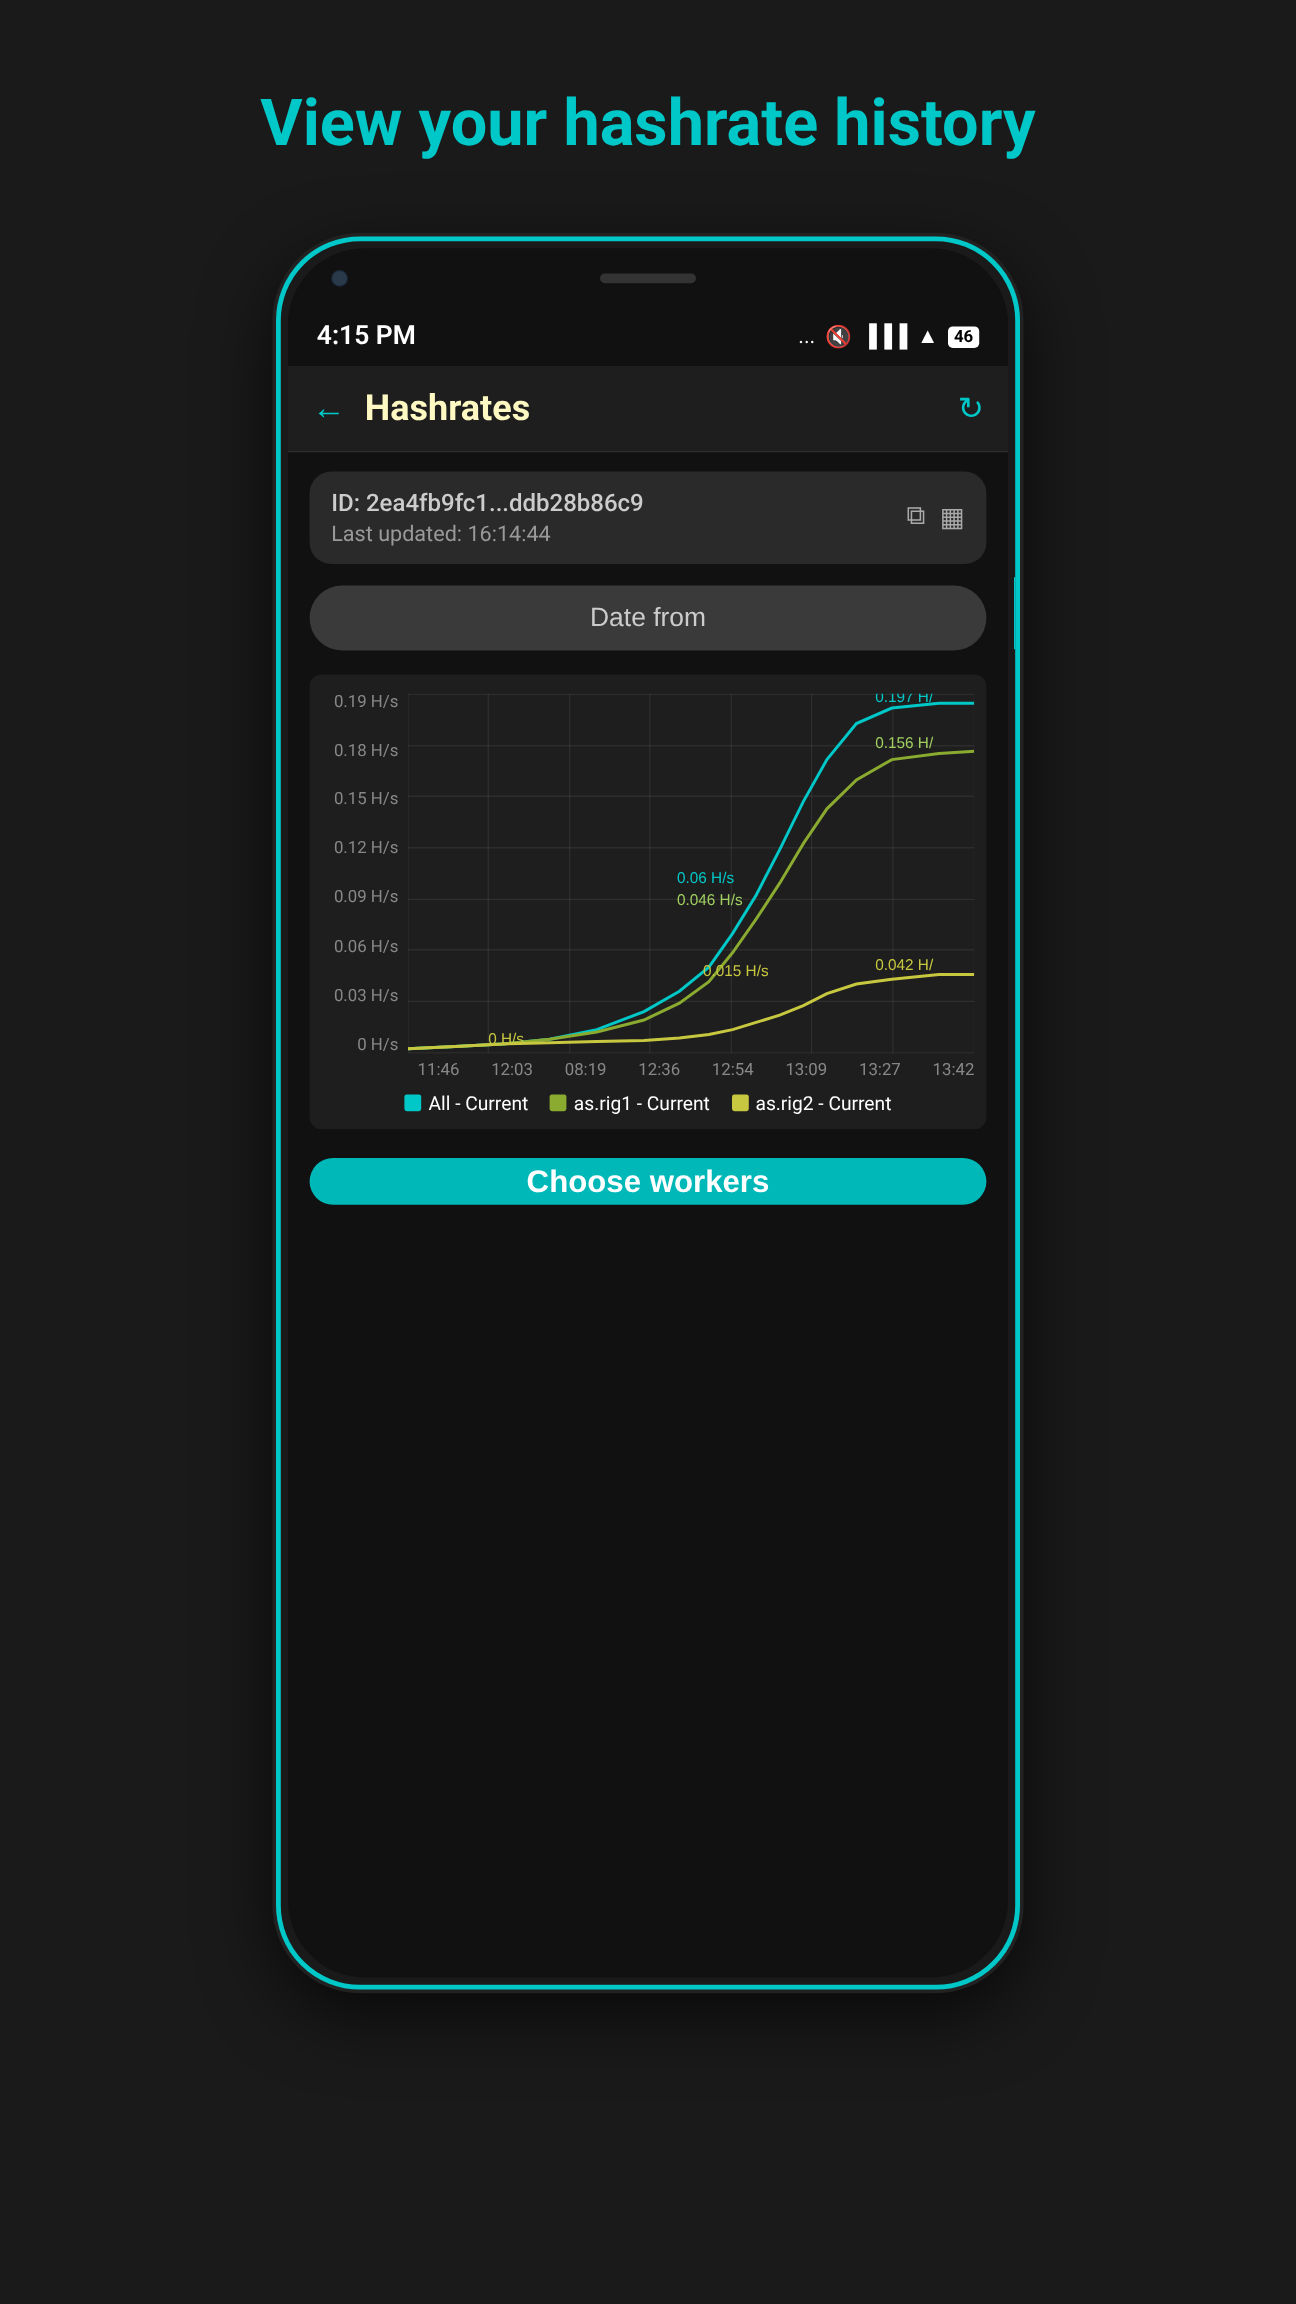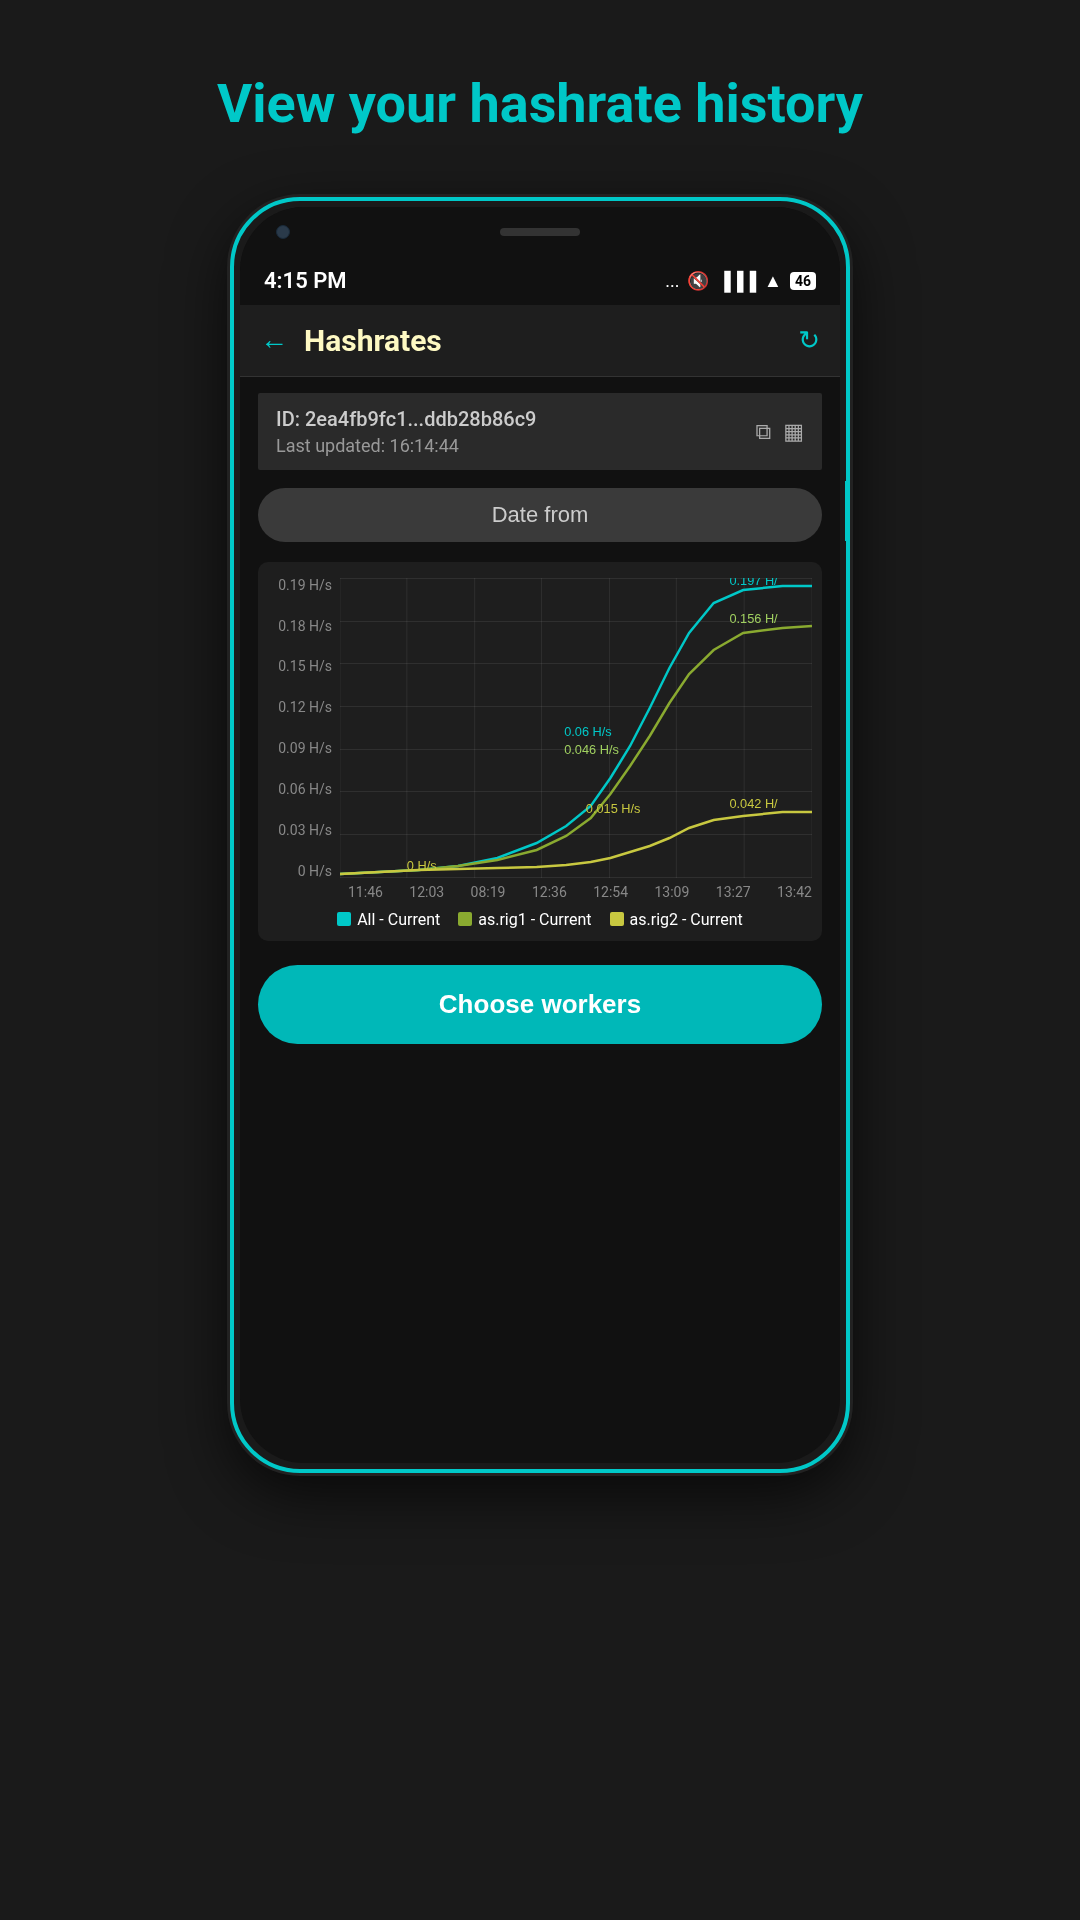--- a/index.html
+++ b/index.html
@@ -22,21 +22,21 @@
       text-align: center;
       margin-top: 72px;
       margin-bottom: 60px;
       width: 800px;
       line-height: 1.2;
     }
 
     .phone-wrapper {
       position: relative;
       width: 620px;
-      height: 1276px;
+      height: 1461px;
     }
 
     .phone-outer {
       position: absolute;
       inset: 0;
       border-radius: 70px;
       border: 4px solid #00c8c8;
       background: #1a1a1a;
       box-shadow: 0 0 0 3px #222, 0 20px 60px rgba(0,0,0,0.7);
       overflow: hidden;
@@ -136,21 +136,21 @@
     
     .content {
       padding: 16px 18px;
       background: #111;
       flex: 1;
     }
 
     
     .id-card {
       background: #2a2a2a;
-      border-radius: 2px;
+      border-radius: 18px;
       padding: 14px 18px;
       display: flex;
       align-items: center;
       justify-content: space-between;
       margin-bottom: 18px;
     }
     .id-info .id-text {
       color: #ccc;
       font-size: 20px;
       font-weight: 500;
@@ -279,21 +279,21 @@
 
     
     .choose-workers-btn {
       width: 100%;
       background: #00b8b8;
       border: none;
       border-radius: 40px;
       color: #fff;
       font-size: 26px;
       font-weight: 600;
-      padding: 24px 0;
+      padding: 4px 0;
       cursor: pointer;
       margin-top: 4px;
     }
 
     
     .side-button {
       position: absolute;
       right: -5px;
       top: 280px;
       width: 6px;

